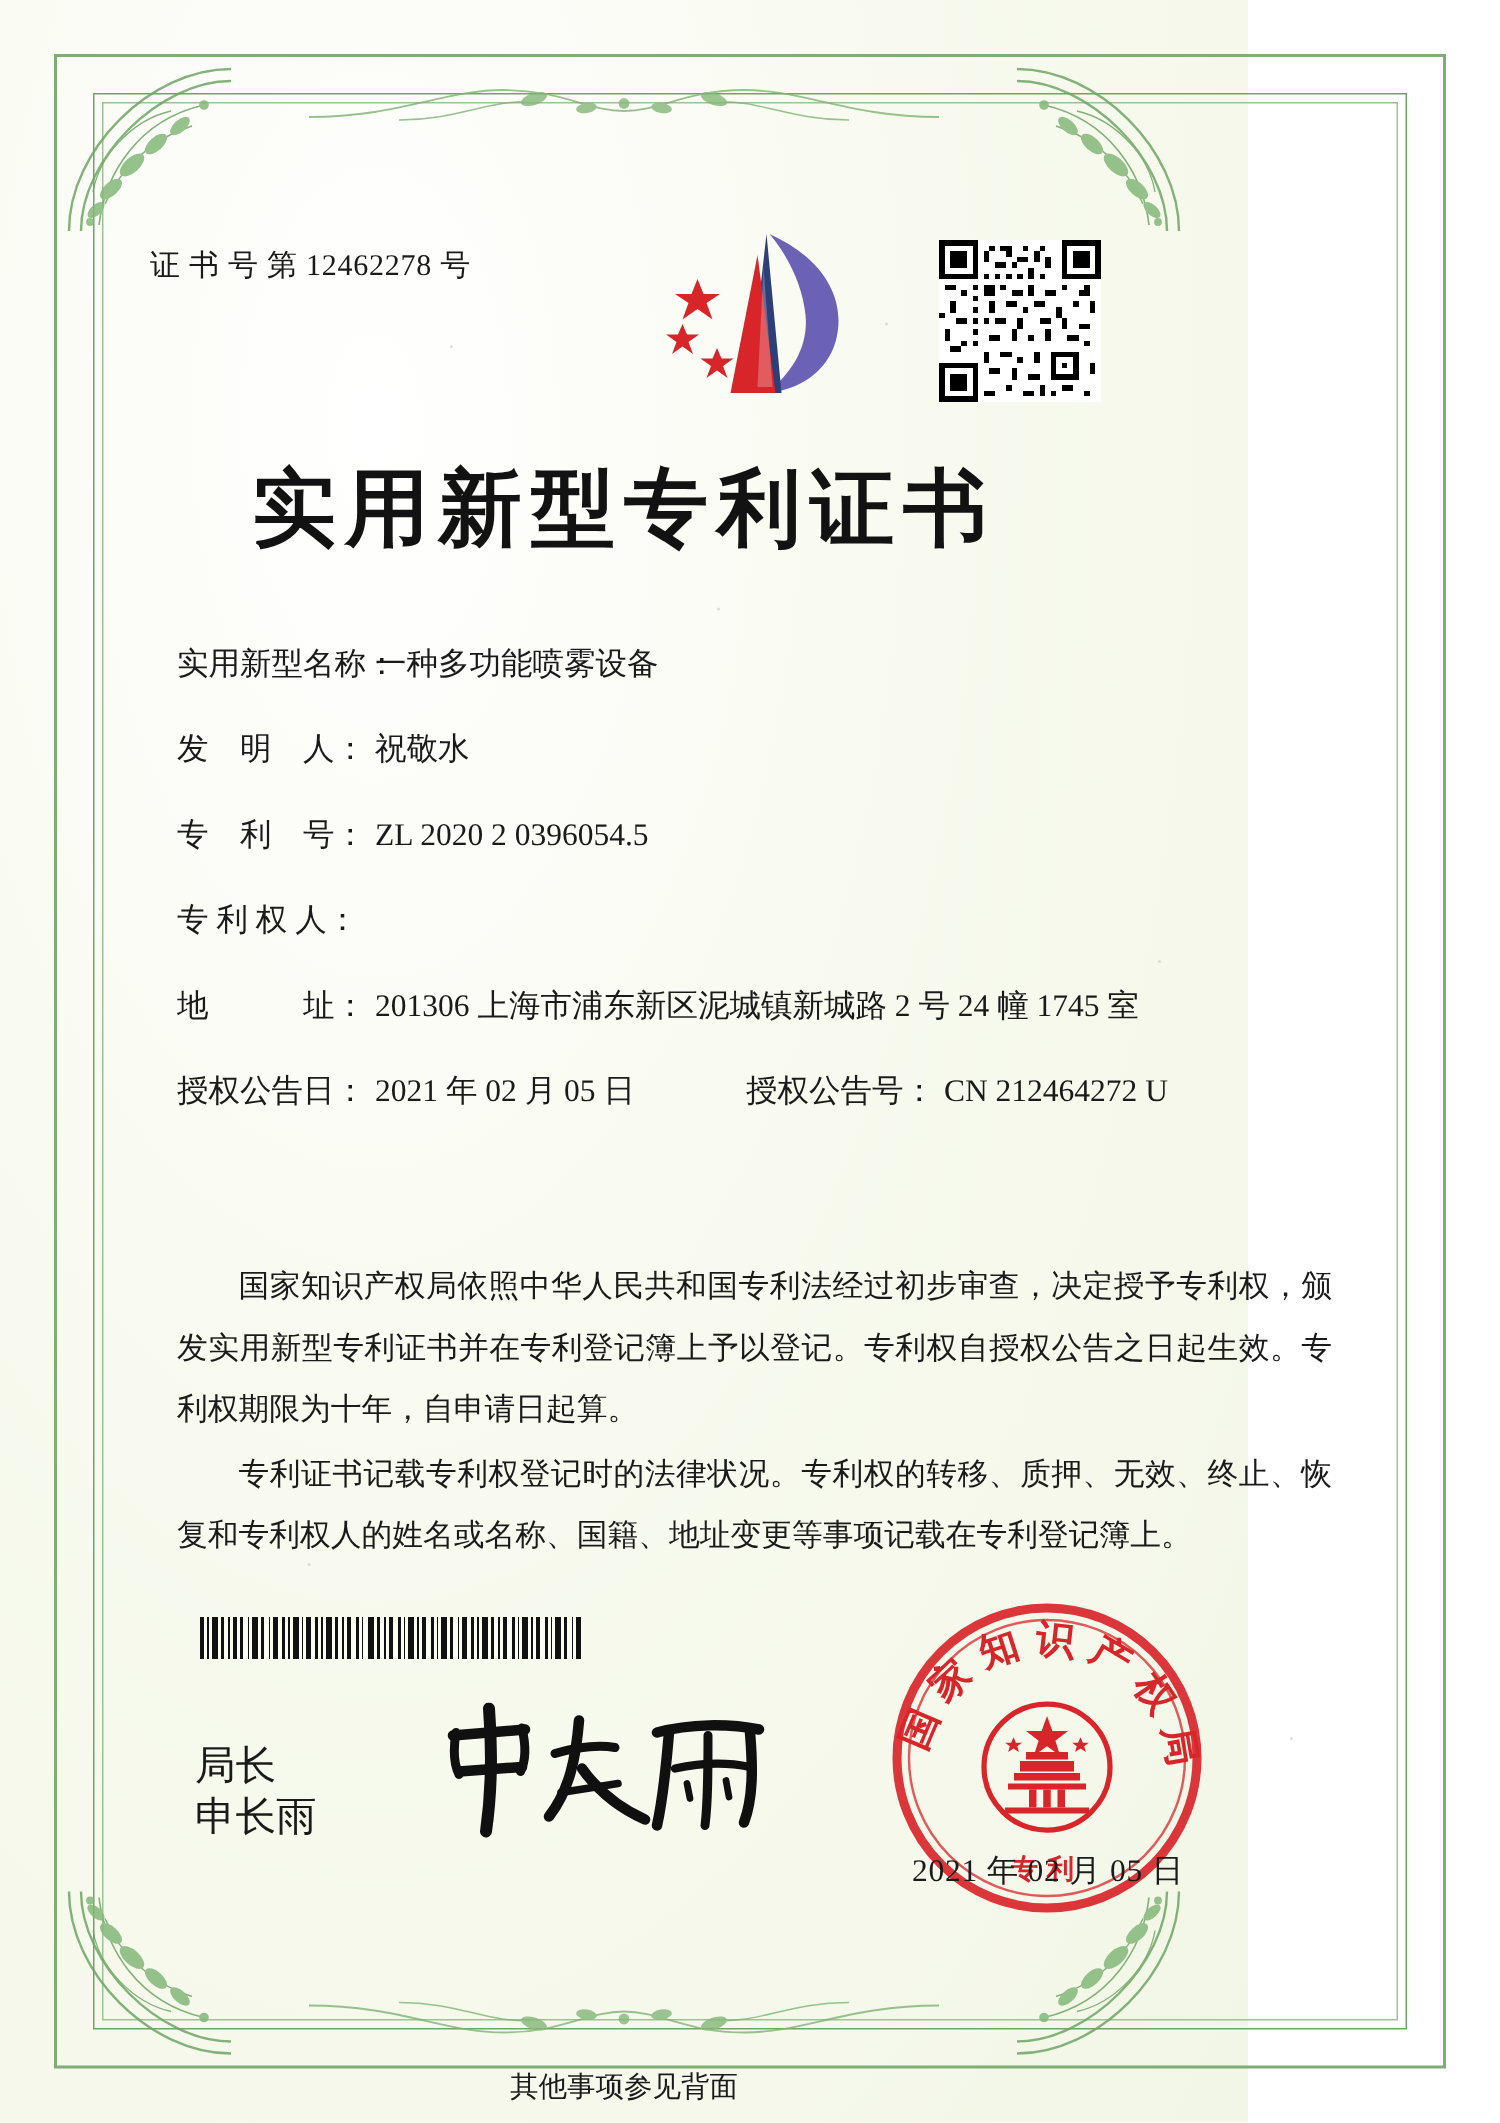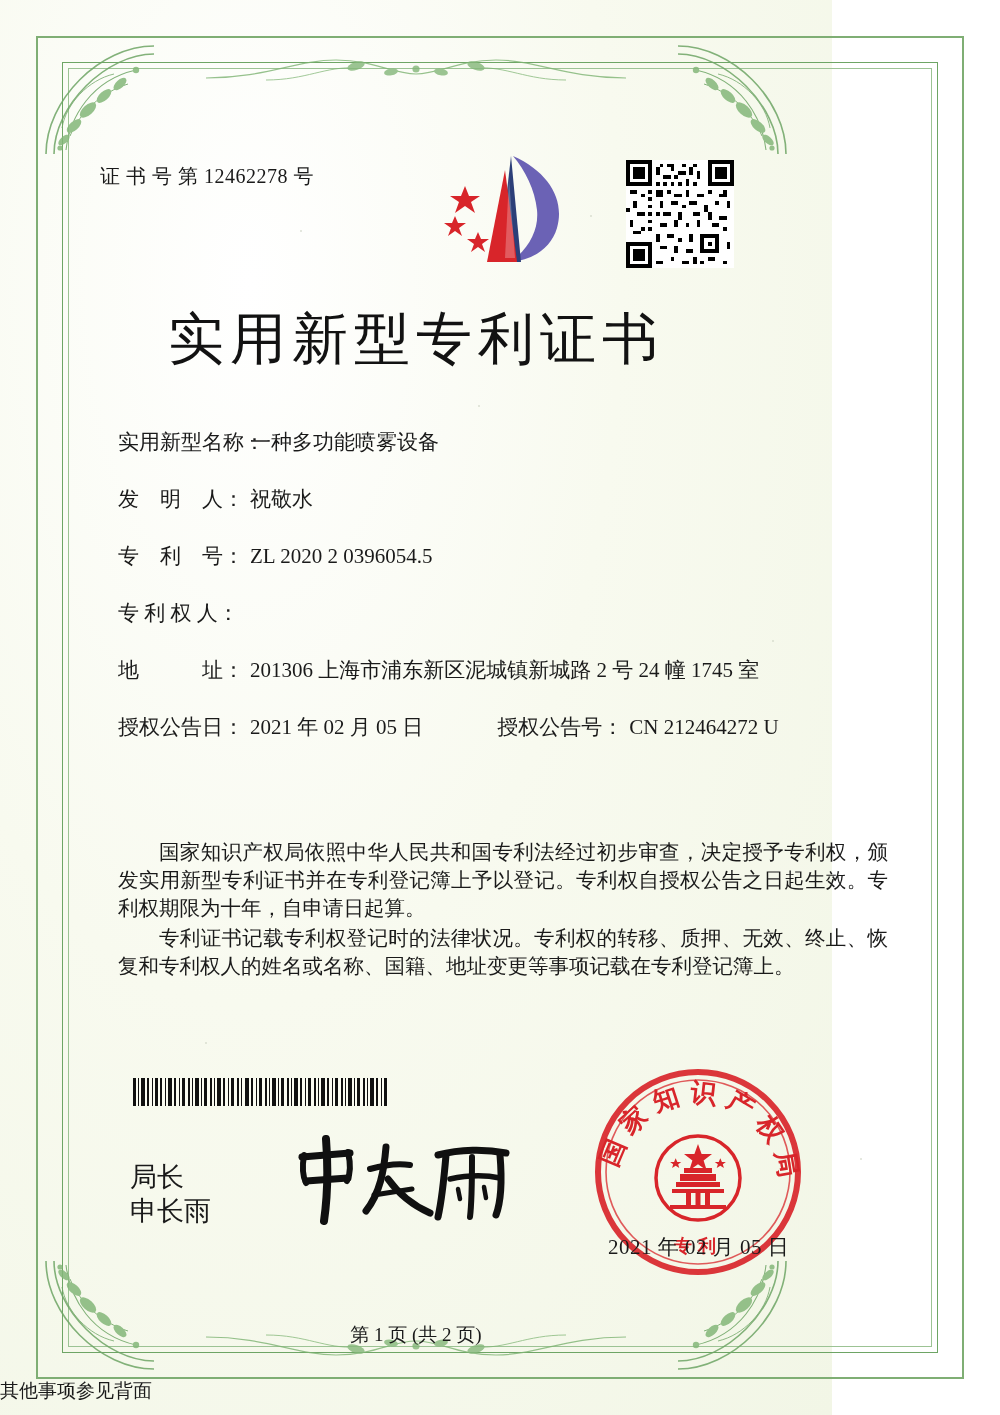--- a/index.html
+++ b/index.html
@@ -102,21 +102,21 @@
   }
   .qr svg { display: block; }
 
   
   .title {
     position: absolute;
     left: 0; right: 0;
     top: 302px;
     text-align: center;
     font-size: 56px;
-    font-weight: normal;
+    font-weight: bold;
     letter-spacing: 6px;
     font-family: "DejaVu Serif", "Liberation Serif", serif;
     color: #121212;
   }
 
   
   .fields {
     position: absolute;
     left: 118px;
     top: 432px;
@@ -143,21 +143,21 @@
     margin-left: 74px;
   }
 
   
   .paras {
     position: absolute;
     left: 118px;
     top: 838px;
     width: 770px;
     font-size: 20.5px;
-    line-height: 28px;
+    line-height: 41px;
     text-align: justify;
   }
   .paras p {
     margin: 0 0 2px 0;
     text-indent: 2em;
   }
 
   
   .barcode {
     position: absolute;
@@ -204,21 +204,21 @@
     position: absolute;
     left: 0; right: 0;
     top: 1322px;
     text-align: center;
     font-size: 19px;
   }
   .back-note {
     position: absolute;
     left: 0; right: 0;
     top: 1378px;
-    text-align: left;
+    text-align: center;
     font-size: 19px;
   }
 
   
   .speck {
     position: absolute;
     width: 2px; height: 2px;
     background: #c9cfc0;
     border-radius: 50%;
     opacity: .65;
@@ -642,16 +642,15 @@
           <rect x="7" y="15" width="5" height="12"></rect>
           <rect x="-28" y="27" width="56" height="4"></rect>
         </g>
       </g>
 
       <text x="106" y="186" text-anchor="middle" font-family="'DejaVu Serif','Liberation Serif',serif" font-size="18" font-weight="bold" fill="#d8252a" letter-spacing="6">专利</text>
     </svg>
   </div>
   <div class="seal-date">2021 年 02 月 05 日</div>
 
-  <div class="page-num">第 1 页 (共 2 页)</div>
   <div class="back-note">其他事项参见背面</div>
 
 </div>
 
 </body></html>

